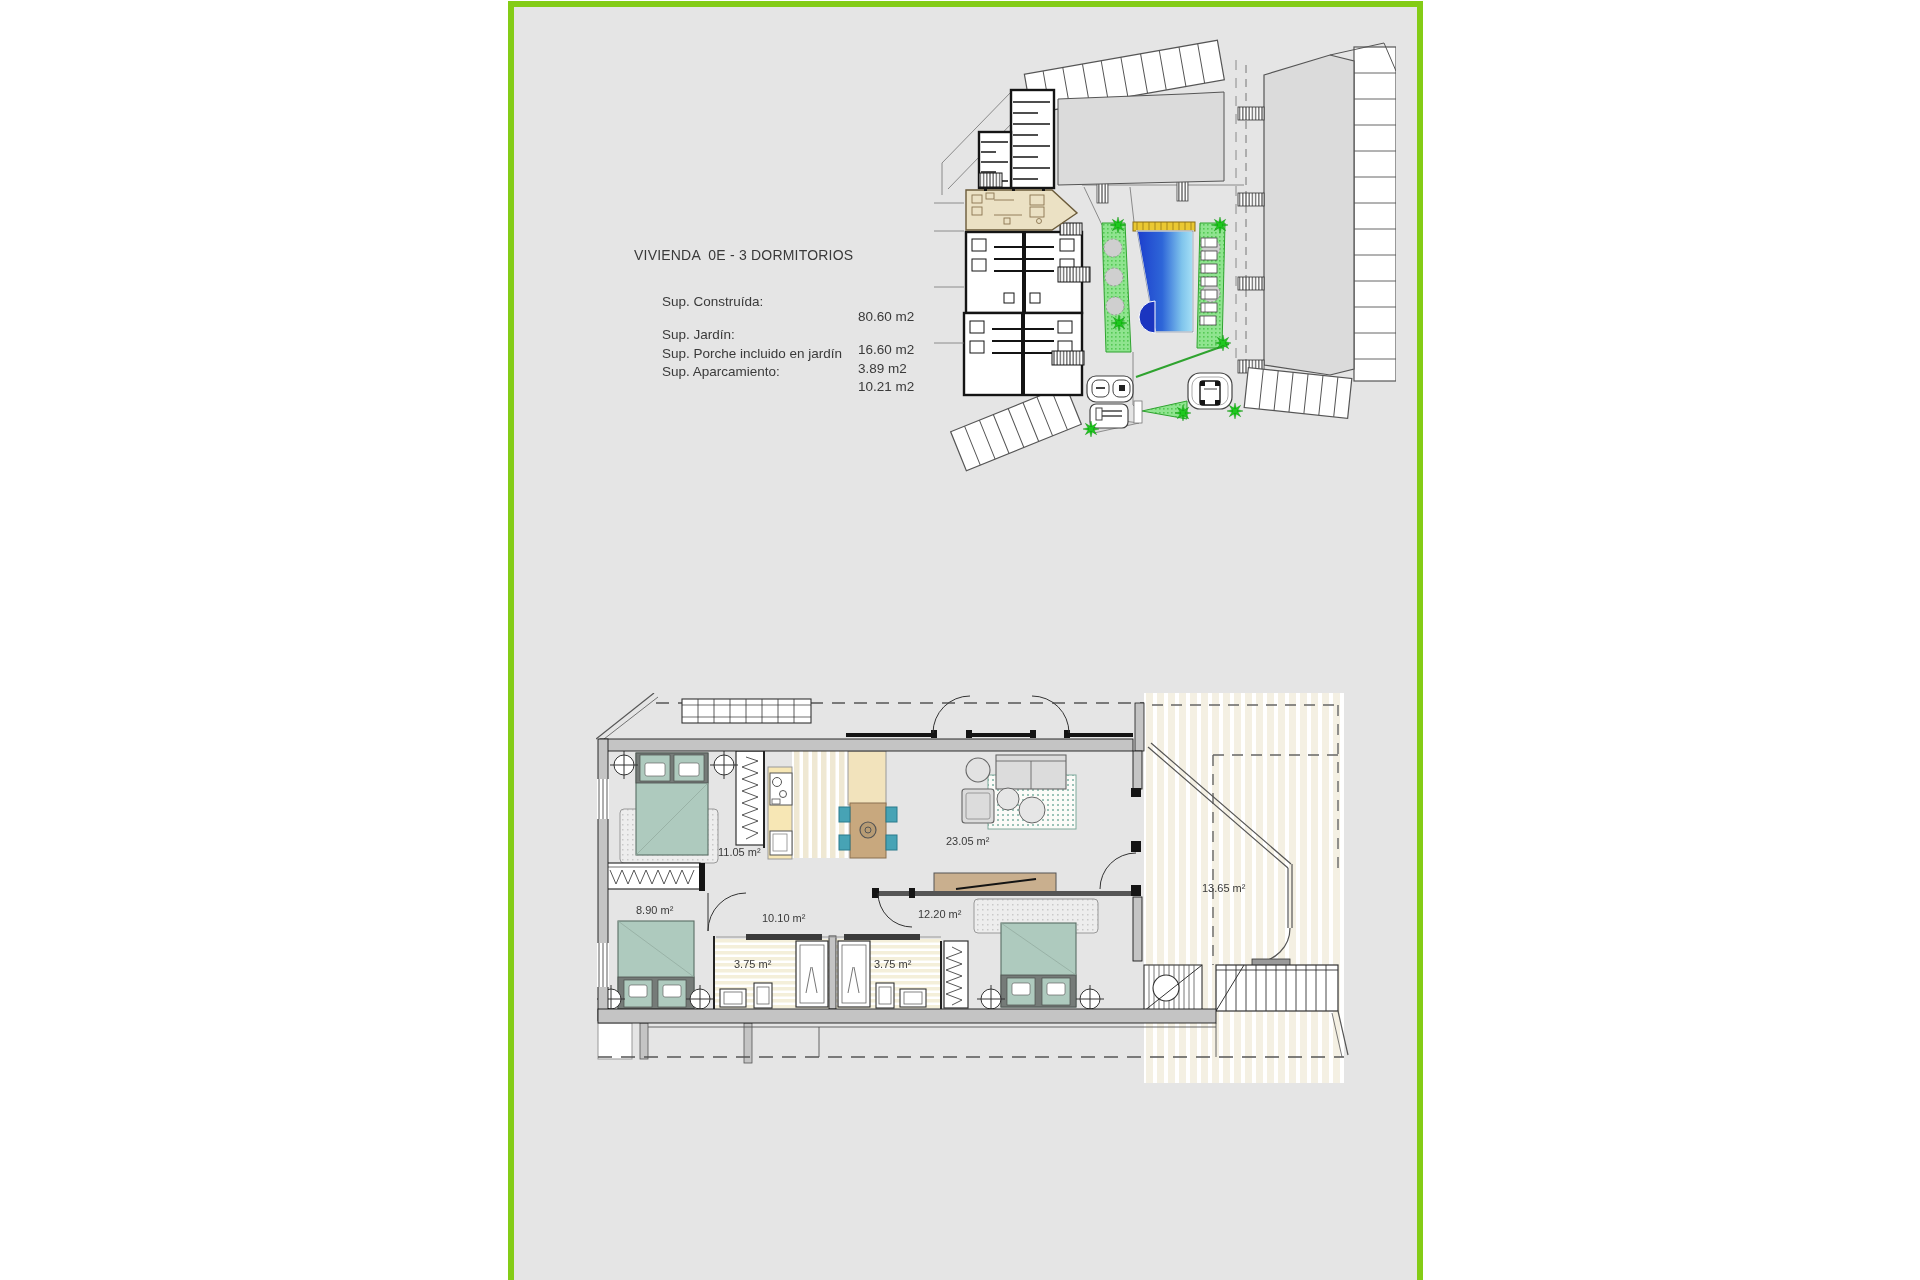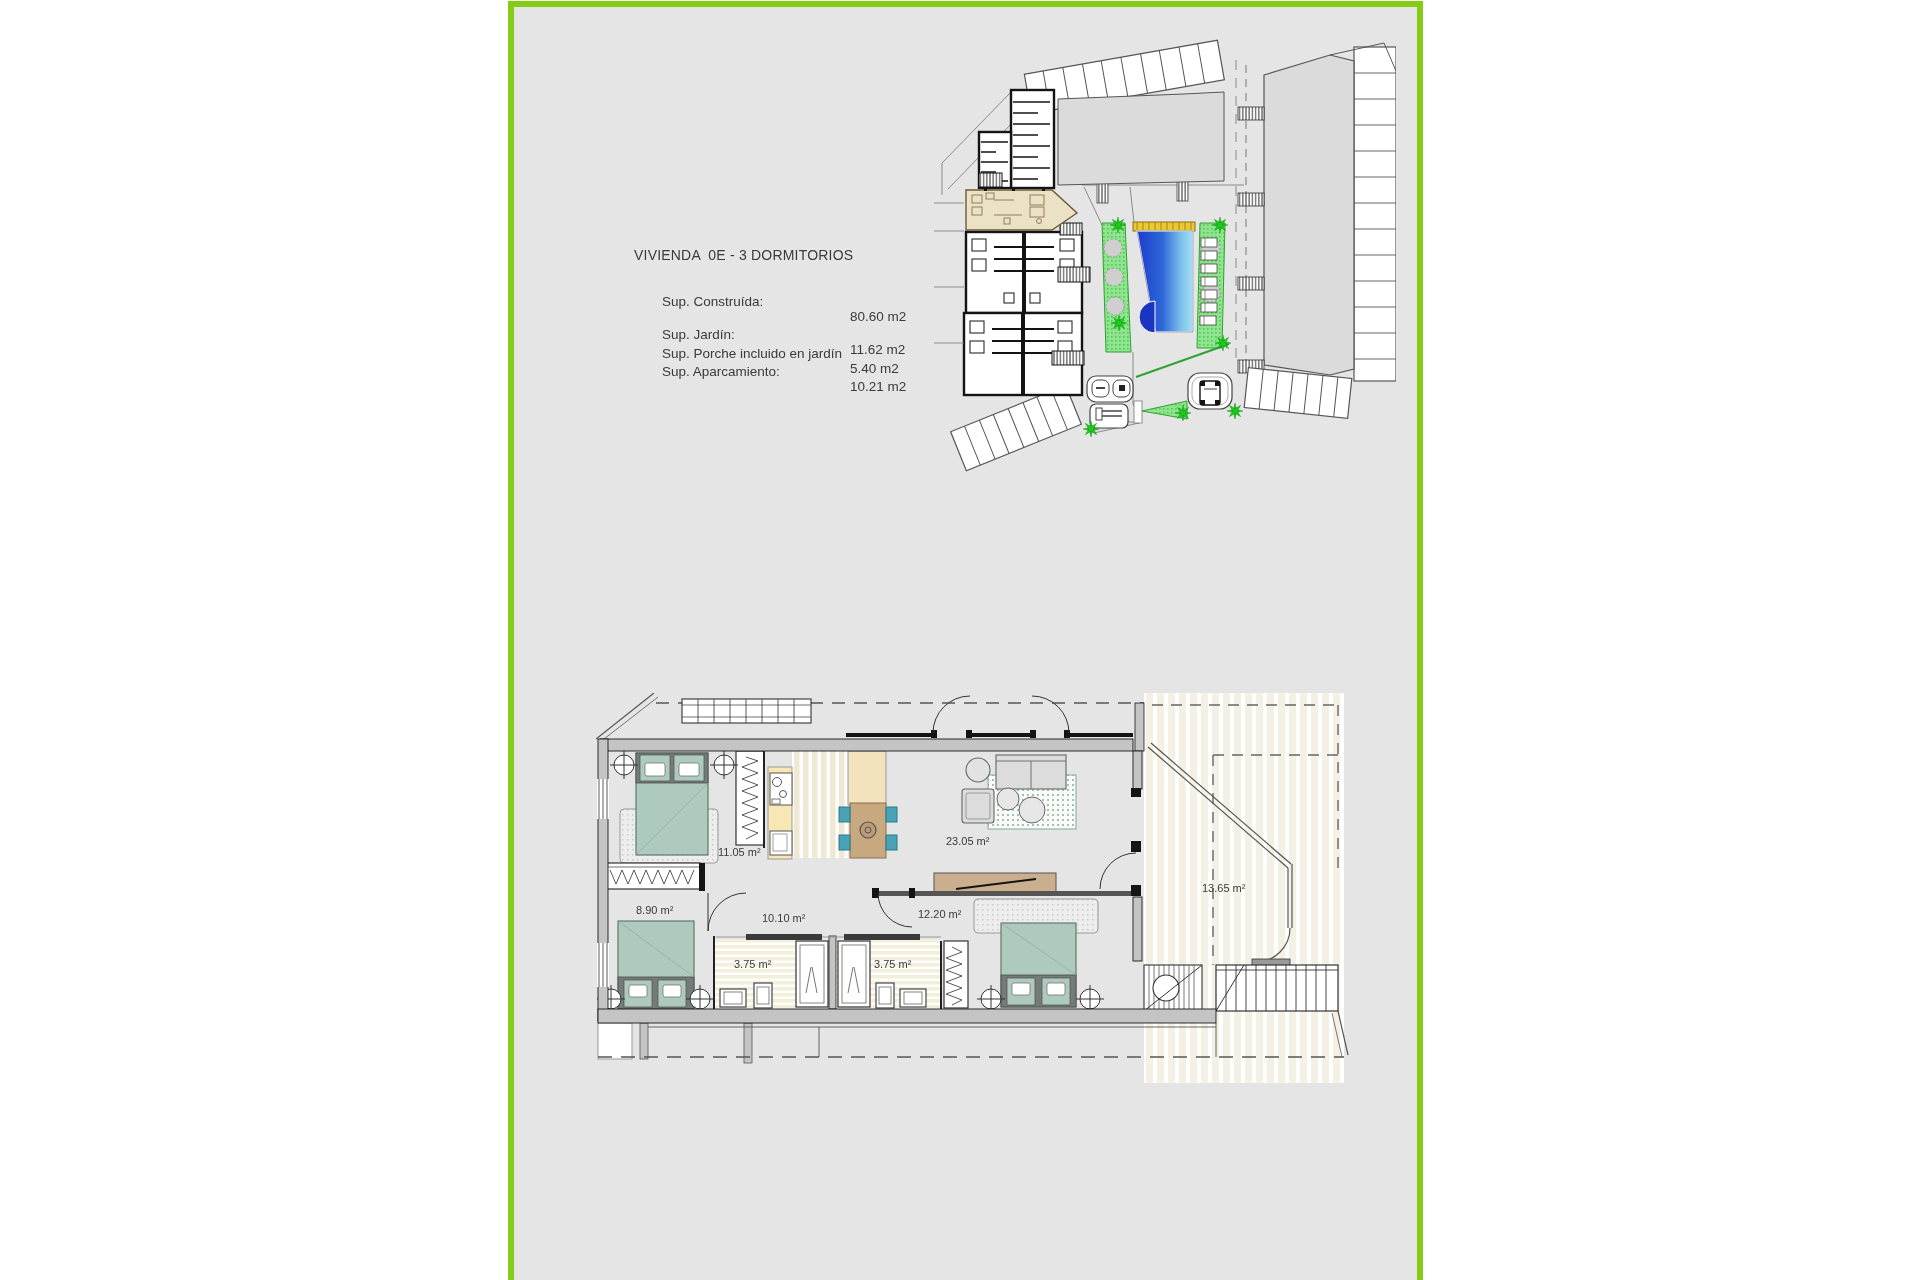--- a/index.html
+++ b/index.html
@@ -3,43 +3,43 @@
 <meta charset="utf-8">
 <style>
   html,body{margin:0;padding:0;width:1920px;height:1280px;background:#ffffff;overflow:hidden;
             font-family:"Liberation Sans", sans-serif;}
   .page{position:absolute;left:508px;top:1px;width:903px;height:1277px;background:#e5e5e5;
         border:6px solid #84cc16;text-decoration:underline;}
   .info{position:absolute;left:120px;top:240px;width:330px;color:#3a3a3a;white-space:pre;}
   .info .title{position:absolute;left:0;top:0;font-size:14px;letter-spacing:.2px;}
   .info .row{position:absolute;left:0;font-size:13.5px;margin-left:28px;}
   .info .row .lab{position:absolute;left:0;white-space:pre;}
-  .info .row .val{position:absolute;left:188px;white-space:pre;text-align:right;}
+  .info .row .val{position:absolute;left:196px;white-space:pre;text-align:right;}
   .r1{top:32px}.r2{top:65px}.r3{top:84px}.r4{top:102px}
   svg{position:absolute;}
   svg text{font-family:"Liberation Sans",sans-serif;font-size:11px;fill:#3a3a3a;}
 </style>
 </head>
 <body>
 
 <div class="page">
 
   <div class="info">
     <div class="title">VIVIENDA  0E - 3 DORMITORIOS</div>
     <div class="row r1">
       <span class="lab">Sup. Construída:</span>
       <span class="val">80.60 m2</span>
     </div>
     <div class="row r2">
       <span class="lab">Sup. Jardín:</span>
-      <span class="val">11.62 m2</span>
+      <span class="val">16.60 m2</span>
     </div>
     <div class="row r3">
       <span class="lab">Sup. Porche incluido en jardín</span>
-      <span class="val">5.40 m2</span>
+      <span class="val">3.89 m2</span>
     </div>
     <div class="row r4">
       <span class="lab">Sup. Aparcamiento:</span>
       <span class="val">10.21 m2</span>
     </div>
   </div>
 
   <svg style="left:420px;top:28px" width="462" height="442" viewBox="0 0 462 442">
     <defs>
       <pattern id="sp-vh" width="3.2" height="8" patternUnits="userSpaceOnUse">

